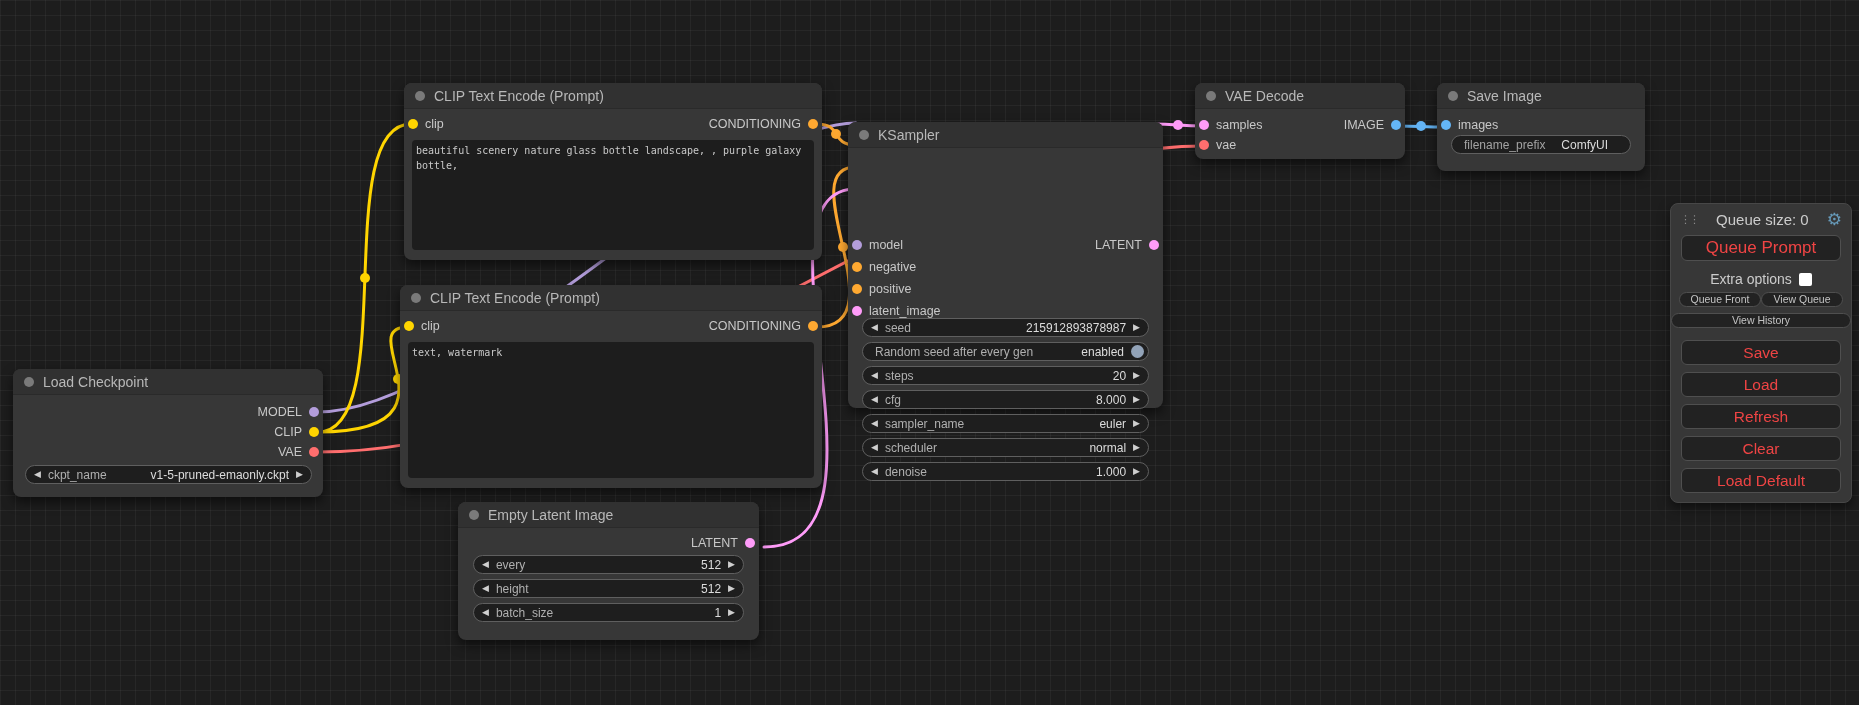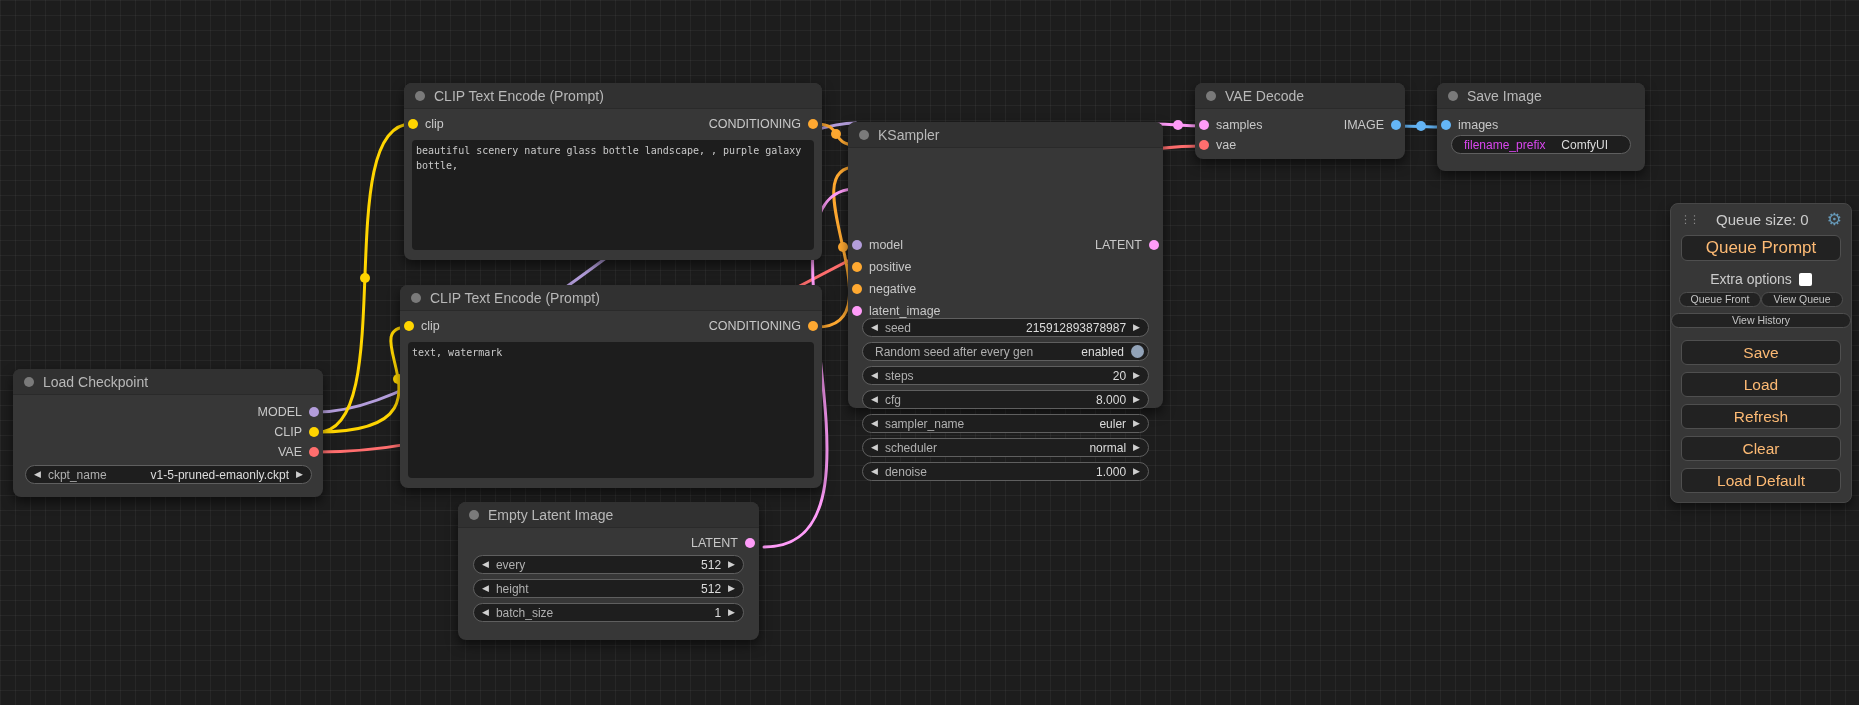--- a/index.html
+++ b/index.html
@@ -53,21 +53,21 @@
     position:absolute; z-index:3; left:1670px; top:203px; width:182px; height:300px;
     background:#373737; border:1px solid #474747; border-radius:8px;
     box-shadow:0 5px 12px rgba(0,0,0,0.5);
   }
   .q-header { display:flex; align-items:center; padding:7px 9px 2px 9px; color:#cccccc; font-size:15px; }
   .q-drag { color:#8a8a8a; font-size:11px; letter-spacing:-2px; line-height:1; }
   .q-title { flex:1; text-align:center; }
   .q-gear { color:#6699b8; font-size:17px; line-height:1; cursor:pointer; }
   .btn {
     display:block; background:#222222; border:1px solid #4f4f4f; border-radius:6px;
-    color:#fdba74; text-align:center; cursor:pointer;
+    color:#ef4444; text-align:center; cursor:pointer;
     font-family:"Liberation Sans", sans-serif;
   }
   .q-prompt { margin:5px 10px 10px 10px; height:26px; line-height:24px; font-size:17px; }
   .q-extra { display:flex; align-items:center; justify-content:center; gap:7px; color:#cccccc; font-size:14px; margin-bottom:5px; }
   .q-check { width:13px; height:13px; background:#ffffff; border-radius:2px; cursor:pointer; }
   .q-small-row { display:flex; gap:0; margin:0 8px 6px 8px; }
   .btn-small { flex:1; height:15px; line-height:13px; font-size:10.5px; border-radius:9px; color:#c4c4c4; }
   .q-hist-row { display:flex; justify-content:center; margin-bottom:12px; }
   .q-hist { width:94px; }
   .q-action { margin:0 10px 7px 10px; height:25px; line-height:23px; font-size:15.5px; }
@@ -194,25 +194,25 @@
       <span class="title-dot"></span>
       <span>KSampler</span>
     </div>
     <div style="position:absolute; top:112px; left:0; right:0;">
       <div class="slot-row">
         <span class="port c-model in-gap"></span>
         <span>model</span>
       </div>
       <div class="slot-row">
         <span class="port c-cond in-gap"></span>
-        <span>positive</span>
+        <span>negative</span>
       </div>
       <div class="slot-row">
         <span class="port c-cond in-gap"></span>
-        <span>negative</span>
+        <span>positive</span>
       </div>
       <div class="slot-row">
         <span class="port c-latent in-gap"></span>
         <span>latent_image</span>
       </div>
     </div>
     <div class="slot-row" style="position:absolute; top:112px; right:0; width:120px; justify-content:flex-end;">
       <span>LATENT</span>
       <span class="port c-latent out-gap"></span>
     </div>
@@ -282,21 +282,21 @@
   <div class="node" style="left:1437px; top:83px; width:208px; height:88px;">
     <div class="node-title">
       <span class="title-dot"></span>
       <span>Save Image</span>
     </div>
     <div class="slot-row" style="height:20px; margin-top:6px;">
       <span class="port c-image in-gap"></span>
       <span>images</span>
     </div>
     <div class="widget">
-      <span class="wlabel noarrow" style="color:#d946ef;">filename_prefix</span>
+      <span class="wlabel noarrow" style="color:#a3a3a3;">filename_prefix</span>
       <span class="wvalue" style="margin-right:14px;">ComfyUI</span>
     </div>
   </div>
 
   <div id="queue-panel">
     <div class="q-header">
       <span class="q-drag">⋮⋮</span>
       <span class="q-title">Queue size: 0</span>
       <span class="q-gear">⚙</span>
     </div>

